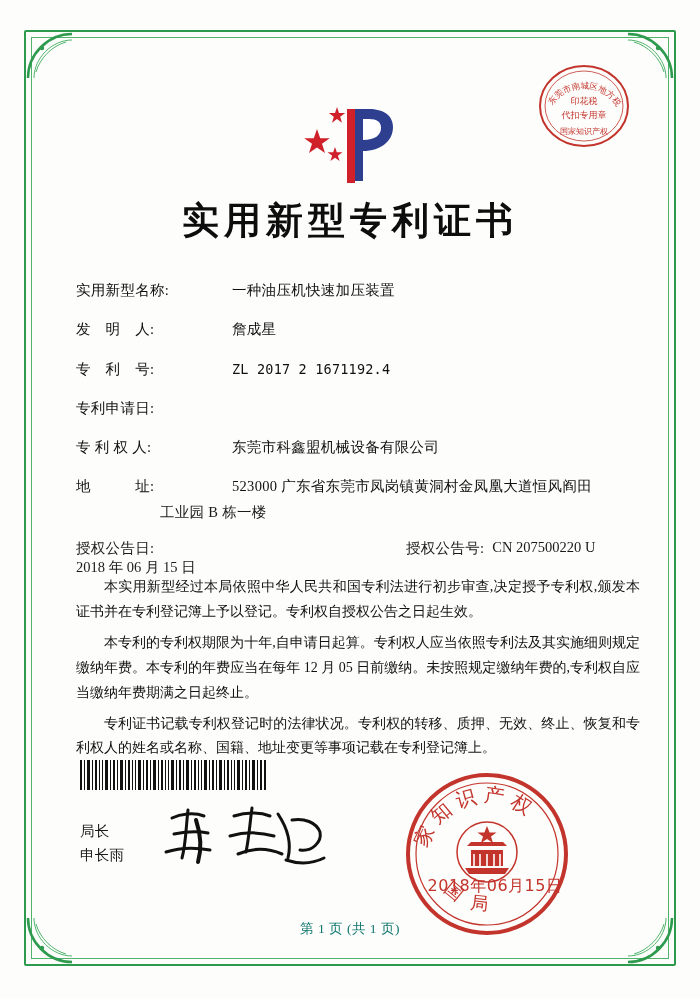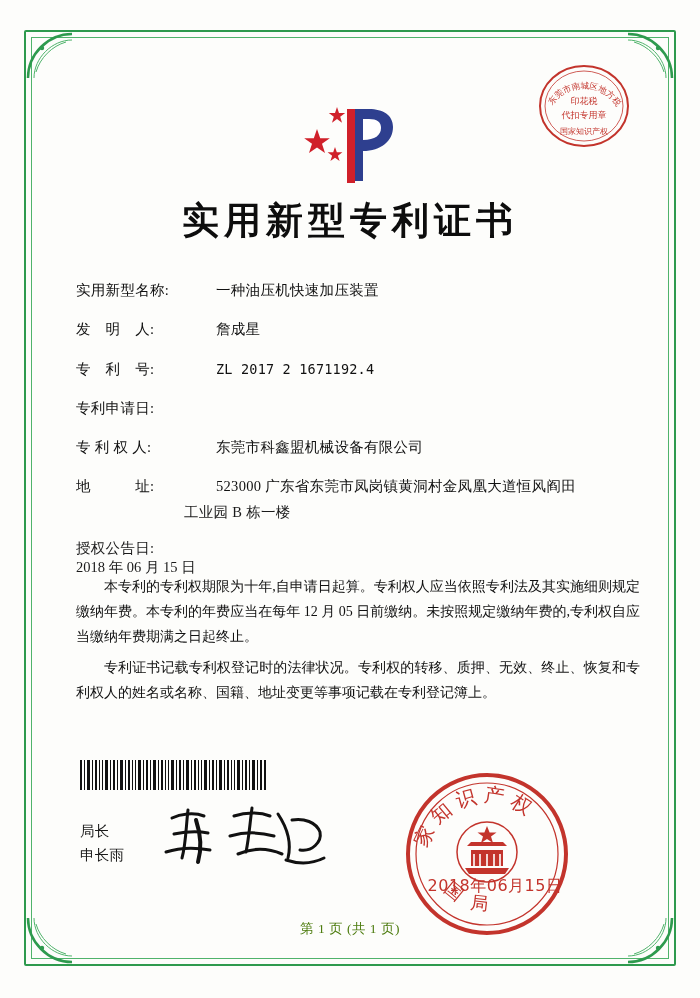--- a/index.html
+++ b/index.html
@@ -95,40 +95,41 @@
     left: 76px;
     top: 280px;
     right: 60px;
   }
   .field-row {
     display: flex;
     align-items: center;
     margin-bottom: 17.5px;
     font-size: 14.5px;
     line-height: 1.5;
+    gap: 16px;
   }
   .field-label {
     flex: 0 0 auto;
     width: 94px;
     letter-spacing: 0.3px;
     color: #111;
   }
   .field-value {
     flex: 1 1 auto;
     color: #111;
     letter-spacing: 0.3px;
     margin-left: 46px;
   }
   .field-value.mono {
     font-family: "DejaVu Sans Mono", monospace;
     font-size: 13.5px;
     letter-spacing: 0.2px;
   }
   .addr-second {
-    margin-left: 108px;
+    margin-left: 84px;
     font-size: 14.5px;
     margin-top: -13px;
     margin-bottom: 17px;
     letter-spacing: 0.3px;
   }
 
   .two-col {
     display: flex;
     font-size: 14.5px;
     margin-bottom: 6px;
@@ -199,21 +200,21 @@
     letter-spacing: 0.5px;
     font-family: "DejaVu Sans", sans-serif;
   }
 
   .page-footer {
     position: absolute;
     left: 0; right: 0;
     top: 920px;
     text-align: center;
     font-size: 13.5px;
-    color: #4d7c0f;
+    color: #0f766e;
     letter-spacing: 0.5px;
   }
 </style>
 </head>
 <body>
 
 <div class="certificate">
 
   <div class="frame-outer"></div>
   <div class="frame-inner"></div>
@@ -311,24 +312,29 @@
       <span class="field-label">地　　　址:</span>
       <span class="field-value">523000  广东省东莞市凤岗镇黄洞村金凤凰大道恒风阎田</span>
     </div>
     <div class="addr-second">工业园 B 栋一楼</div>
 
     <div class="two-col">
       <div class="col-left">
         <span class="lbl">授权公告日:</span>
         <span>2018 年 06 月 15 日</span>
       </div>
+      <div class="col-right">
+        <span class="lbl auto">授权公告号:</span>
+        <span>CN 207500220 U</span>
+      </div>
     </div>
   </div>
 
   <div class="body-text">
+    <p>本实用新型经过本局依照中华人民共和国专利法进行初步审查,决定授予专利权,颁发本证书并在专利登记簿上予以登记。专利权自授权公告之日起生效。</p>
     <p>本专利的专利权期限为十年,自申请日起算。专利权人应当依照专利法及其实施细则规定缴纳年费。本专利的年费应当在每年 12 月 05 日前缴纳。未按照规定缴纳年费的,专利权自应当缴纳年费期满之日起终止。</p>
     <p>专利证书记载专利权登记时的法律状况。专利权的转移、质押、无效、终止、恢复和专利权人的姓名或名称、国籍、地址变更等事项记载在专利登记簿上。</p>
   </div>
 
   <div class="barcode">
     <svg width="186" height="30" viewBox="0 0 186 30">
       <g fill="#111">
         <rect x="0" y="0" width="2" height="30"></rect>
           <rect x="4" y="0" width="1" height="30"></rect>
         <rect x="7" y="0" width="3" height="30"></rect>

